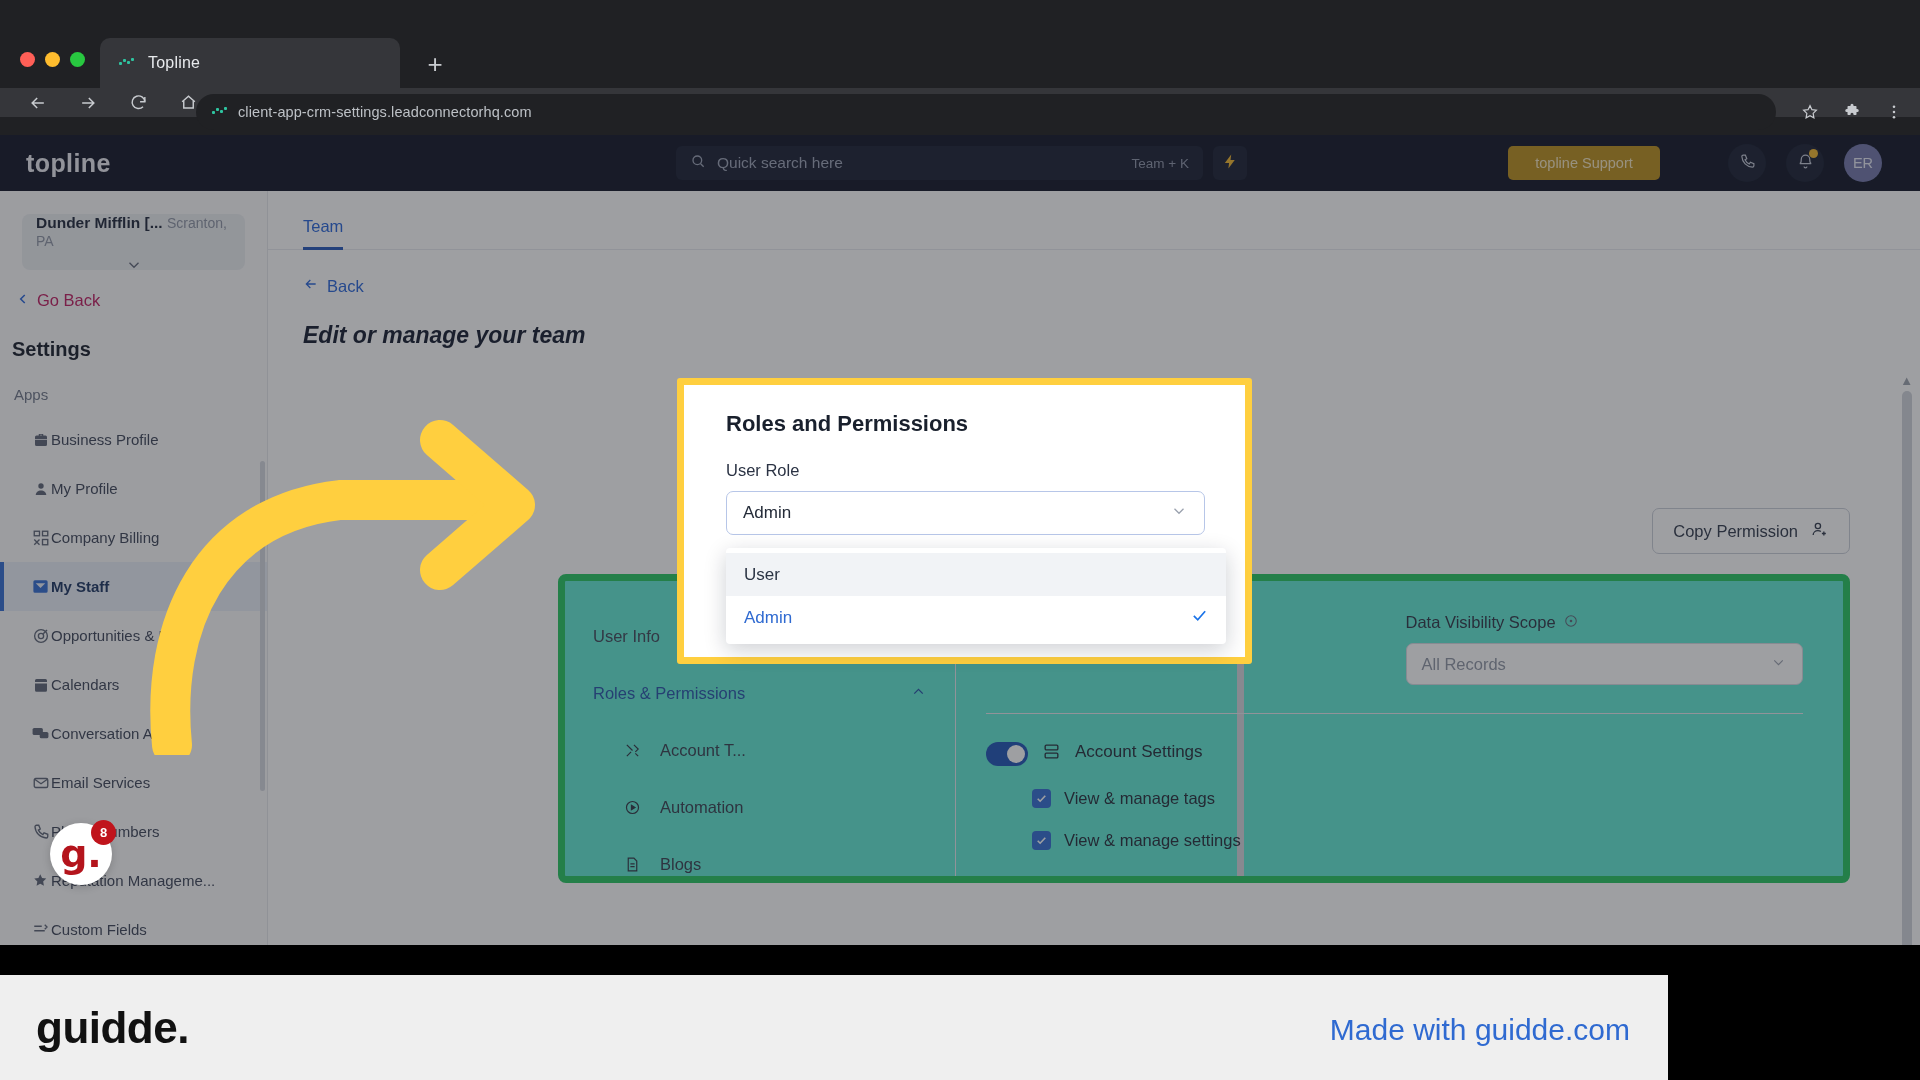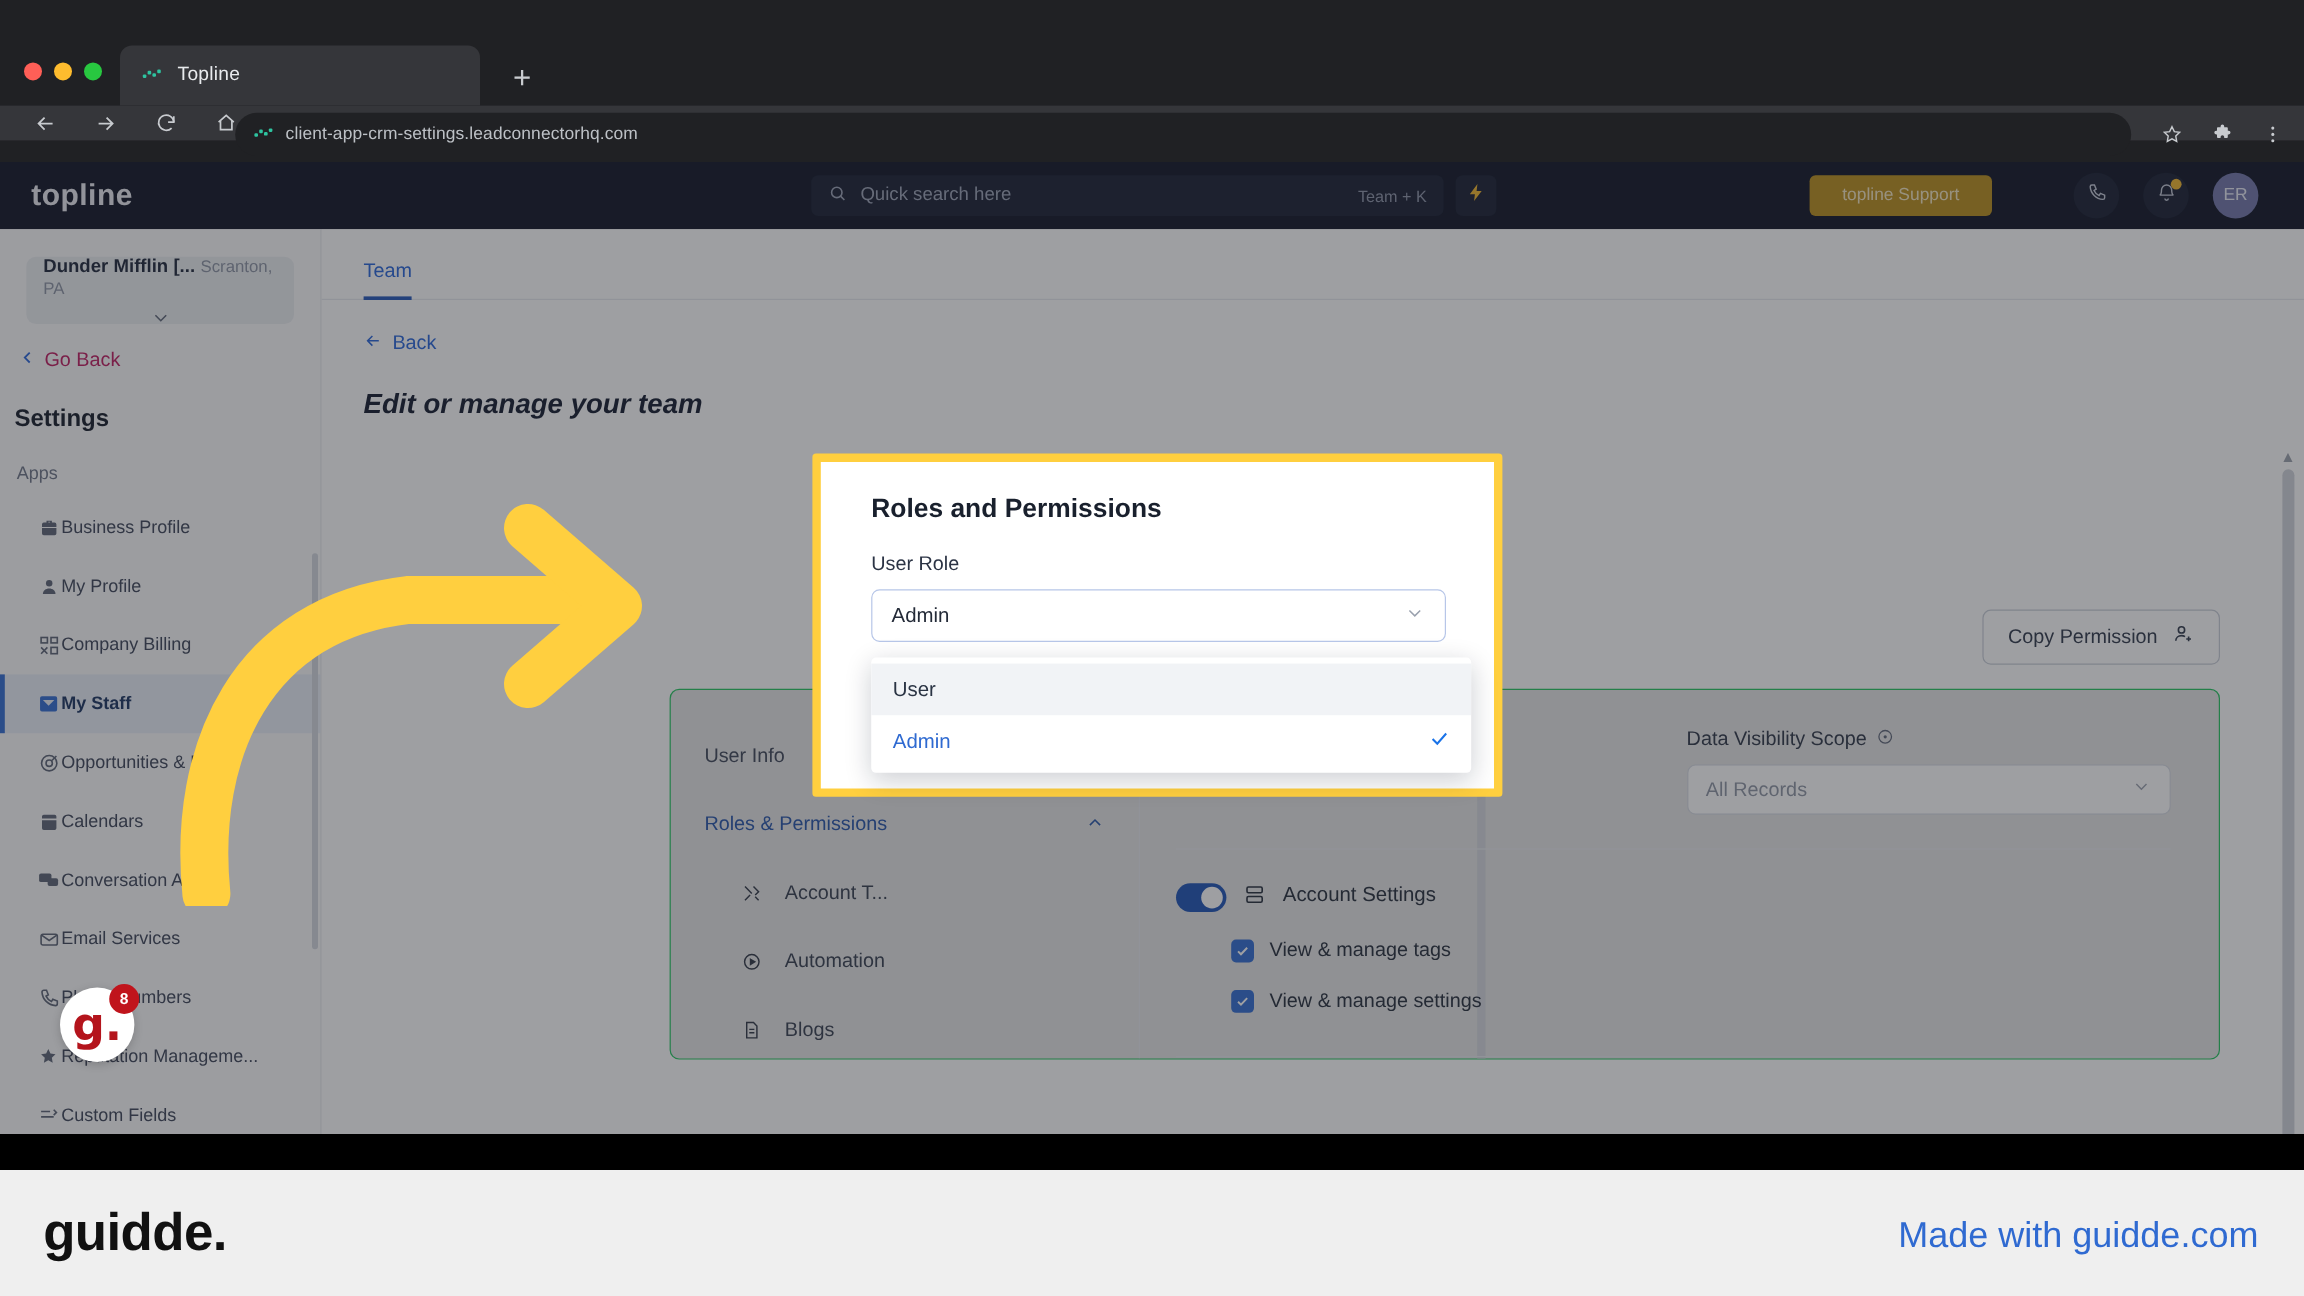--- a/index.html
+++ b/index.html
@@ -106,21 +106,21 @@
   .tabs-sep { height: 1px; background: #e7e9ee; margin-top: -1px; }
   .backlink { margin: 26px 0 0 35px; color: #2563d9; font-size: 16.5px; display: flex; align-items: center; gap: 8px; }
   .page-title { margin: 26px 0 0 35px; color: #0f172a; font-size: 23px; font-weight: 700; font-style: italic; }
   .copyperm {
     position: absolute; right: 70px; top: 317px; height: 46px; padding: 0 20px;
     border: 1px solid #c9ced8; border-radius: 7px; background: #fff; color: #2d3648; font-size: 16.5px;
     display: flex; align-items: center; gap: 12px;
   }
 
   
-  .card { position: absolute; left: 290px; right: 70px; top: 383px; bottom: 62px; background: #e5e5e5; border: 1px solid #22c55e; border-radius: 8px; overflow: hidden; }
+  .card { position: absolute; left: 290px; right: 70px; top: 383px; bottom: 62px; background: #5eead4; border: 7px solid #22c55e; border-radius: 8px; overflow: hidden; }
   .card-left { position: absolute; left: 0; top: 0; width: 390px; bottom: 0; padding: 27px 0 0 0; }
   .cl-item { padding: 0 28px; height: 57px; display: flex; align-items: center; color: #3c4456; font-size: 16.5px; }
   .cl-item.lnk { color: #2452a8; justify-content: space-between; }
   .cl-sub { padding-left: 57px; height: 57px; display: flex; align-items: center; gap: 17px; color: #343c4d; font-size: 16.5px; }
   .cl-sub .ic { width: 21px; height: 21px; flex: none; display: flex; align-items: center; justify-content: center; color: #2c3342; }
   .card-divider { position: absolute; left: 390px; top: 0; bottom: 0; width: 1px; background: #e8eaee; }
   .card-scroll-l { position: absolute; left: 672px; top: 18px; width: 7px; height: 525px; background: #d5d8de; border-radius: 4px; }
   .card-arrow-up { position: absolute; left: 668px; top: 2px; color: #6b7280; font-size: 12px; }
 
   .card-right { position: absolute; left: 391px; right: 0; top: 0; bottom: 0; padding: 32px 40px 0 30px; }
@@ -177,21 +177,21 @@
     background: #fff; display: flex; align-items: center; justify-content: center;
     box-shadow: 0 2px 8px rgba(0,0,0,.18);
   }
   .guidde-badge .g { color: #b4141c; font-size: 38px; font-weight: 700; line-height: 1; font-family: "DejaVu Sans", sans-serif; }
   .guidde-count {
     position: absolute; right: -4px; top: -3px; width: 25px; height: 25px; border-radius: 50%;
     background: #c0141c; color: #fff; font-size: 13px; display: flex; align-items: center; justify-content: center; font-weight: 700;
   }
 
   
-  .footer { position: absolute; left: 0; top: 975px; width: 1920px; height: 105px; background: #efefef; }
+  .footer { position: absolute; left: 0; top: 975px; width: 1668px; height: 105px; background: #efefef; }
   .guidde-logo { position: absolute; left: 36px; top: 28px; color: #111; font-size: 44px; font-weight: 700; letter-spacing: -.5px; }
   .made-with { position: absolute; right: 38px; top: 38px; color: #2f6ad1; font-size: 30px; }
   .blackband { position: absolute; left: 0; top: 945px; width: 1920px; height: 30px; background: #000; }
 </style>
 </head>
 <body>
 
 <div class="screen">
 
   <div class="chrome">

